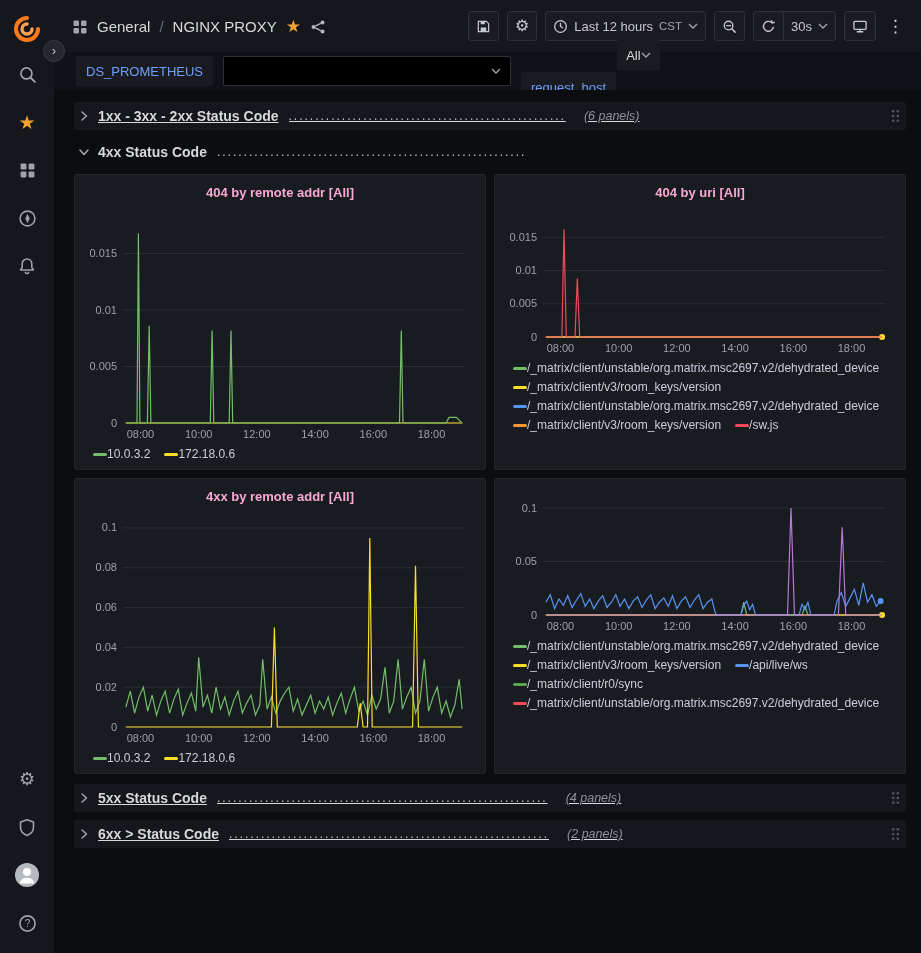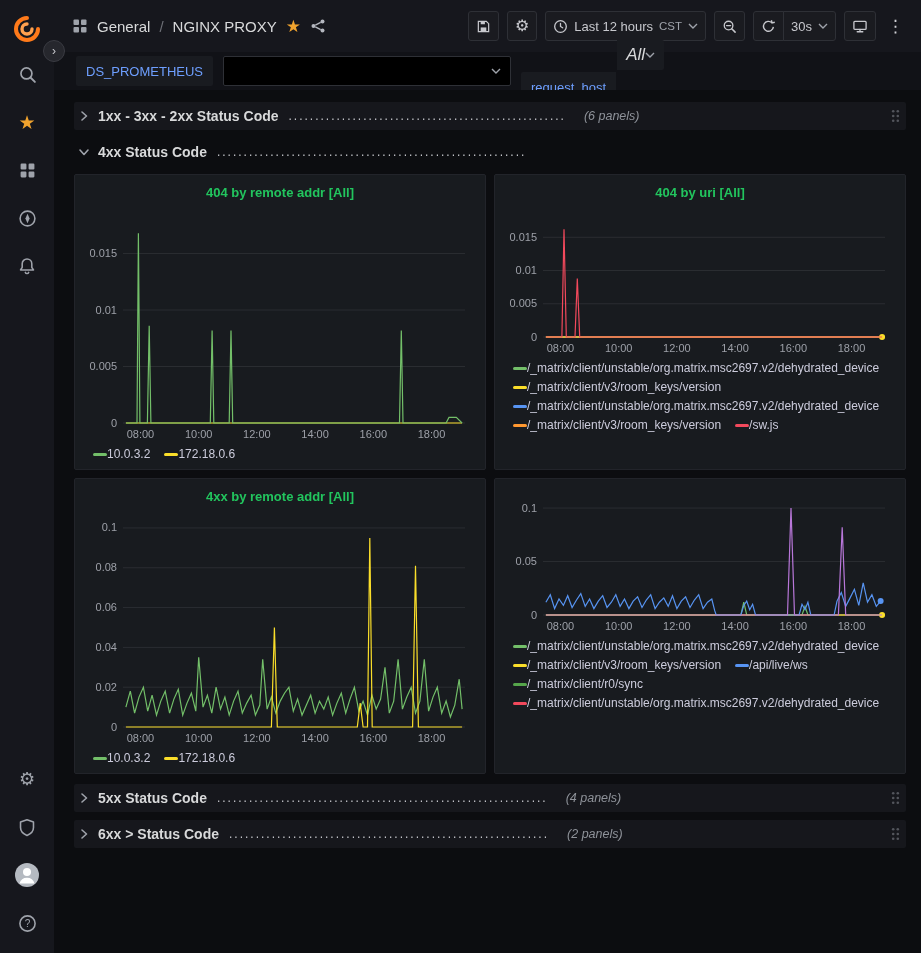--- a/index.html
+++ b/index.html
@@ -34,21 +34,21 @@
   }
 
   
   .main { flex: 1; min-width: 0; display: flex; flex-direction: column; }
 
   .topbar {
     height: 52px; flex: none; background: #16171d;
     display: flex; align-items: center; justify-content: space-between;
     padding: 0 14px 0 18px;
   }
-  .crumbs { display: flex; align-items: flex-start; gap: 9px; font-size: 15px; color: #d8d9da; }
+  .crumbs { display: flex; align-items: flex-end; gap: 9px; font-size: 15px; color: #d8d9da; }
   .crumbs .icon { color: #9fa3ab; display: flex; }
   .crumbs .sep { color: #6e7077; }
   .crumb { cursor: pointer; }
   .fav { color: var(--star_yellow,#f0a32e); font-size: 17px; cursor: pointer; line-height: 1; }
   .share { color: #b4b7bf; cursor: pointer; display: flex; }
 
   .actions { display: flex; align-items: center; gap: 8px; }
   .tb-btn {
     height: 30px; min-width: 30px; padding: 0 7px;
     background: #1a1b20; border: 1px solid #2e3036; border-radius: 3px;
@@ -68,57 +68,57 @@
     display: flex; align-items: center; gap: 10px; padding: 0 14px 0 22px;
   }
   .var-label {
     height: 30px; display: flex; align-items: center; padding: 0 10px;
     background: #191b20; border-radius: 2px;
     color: var(--link_blue,#6e9fff); font-size: 13px; cursor: default;
   }
   .var-select {
     height: 30px; display: flex; align-items: center; gap: 0; padding: 0 9px;
     background: #111217; border: 1px solid #2e3036; border-radius: 2px;
-    font-size: 17px; color: #d8d9da; cursor: pointer; font-style: italic;
+    font-size: 13px; color: #d8d9da; cursor: pointer;
   }
   .var-select.wide { width: 288px; background: #000; justify-content: flex-end; }
   .redacted { flex: 1; height: 100%; background: #000; }
   .caret { color: #9fa3ab; display: flex; flex: none; }
   .var-pair { display: flex; gap: 1px; }
   .var-pair .var-label { border-radius: 2px 0 0 2px; margin-top: 32px; }
   .var-pair .var-select { border: none; background: #191b20; border-radius: 0 2px 2px 0; }
 
   
   .dash { flex: 1; min-height: 0; background: #0c0d10; padding: 12px 15px 0 20px; overflow: hidden; }
   .row-head {
     height: 28px; display: flex; align-items: center; gap: 8px;
     color: #d8d9da; font-size: 14px; font-weight: 700;
     margin-bottom: 8px; cursor: pointer; padding: 0 6px 0 4px; border-radius: 2px;
   }
-  .row-head.collapsed { background: #16171c; }
+  .row-head.collapsed { background: #16171c; text-decoration: underline; }
   .chev { color: #9fa3ab; display: flex; flex: none; transition: transform .1s; }
   .chev.open { transform: rotate(90deg); }
   .row-title { white-space: nowrap; }
   .row-leader {
     font-weight: 400; font-size: 12px; letter-spacing: 2px; color: #c7c8cd;
     white-space: nowrap; overflow: hidden; margin-left: 2px;
   }
   .row-count { font-weight: 400; font-style: italic; font-size: 12.5px; color: #8e9299; margin-left: 10px; white-space: nowrap; }
   .row-handle { margin-left: auto; color: #53555c; display: flex; cursor: grab; }
 
   .grid {
     display: grid; grid-template-columns: 1fr 1fr; grid-auto-rows: 296px;
     gap: 8px; margin: 2px 0 10px;
   }
   .panel {
     background: #181b1f; border: 1px solid #22242a; border-radius: 2px;
     padding: 5px 10px 6px; display: flex; flex-direction: column; overflow: hidden;
   }
   .panel-title {
-    text-align: center; font-size: 13px; font-weight: 600; color: #22c55e;
+    text-align: center; font-size: 13px; font-weight: 600; color: #f9a8d4;
     height: 26px; line-height: 26px; cursor: pointer; flex: none;
   }
   .chart { width: 100%; display: block; }
   .panel.tall .chart { flex: 1 1 auto; min-height: 0; }
   .panel.short .chart { height: 150px; flex: none; }
   svg text { font-family: "Liberation Sans", sans-serif; }
   .legend {
     display: flex; flex-wrap: wrap; column-gap: 14px; row-gap: 5px;
     padding: 5px 0 2px 8px; overflow: hidden; flex: none;
   }

